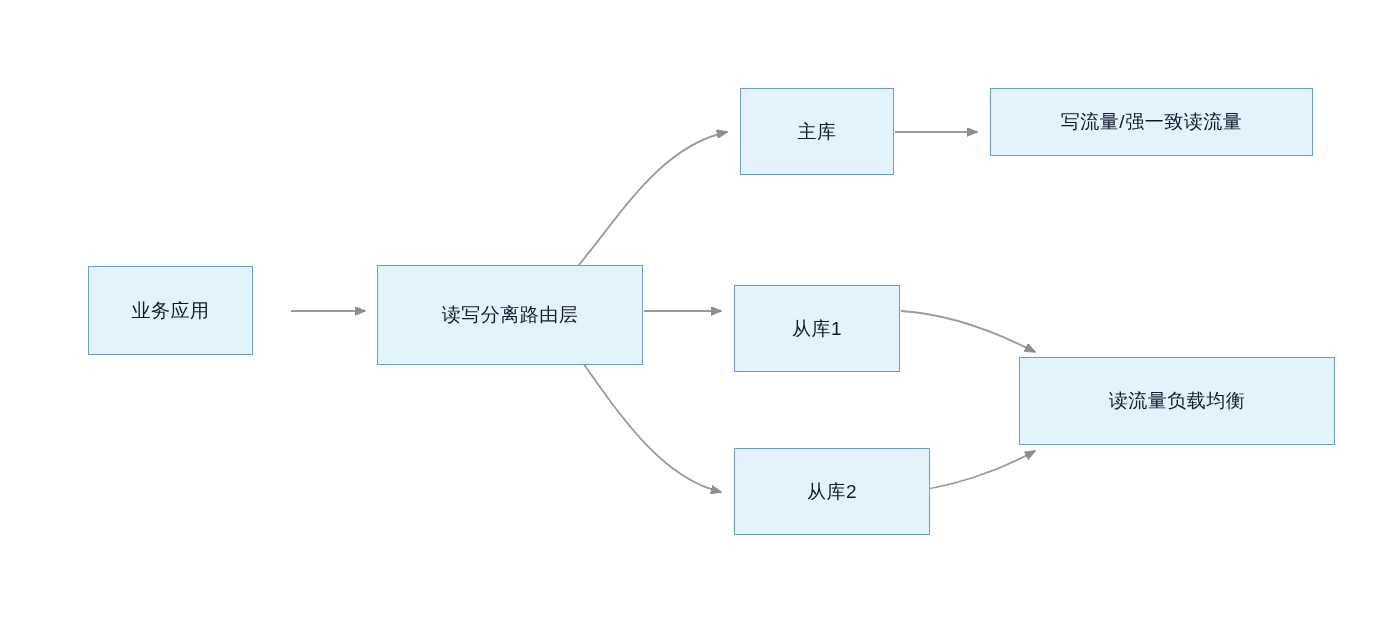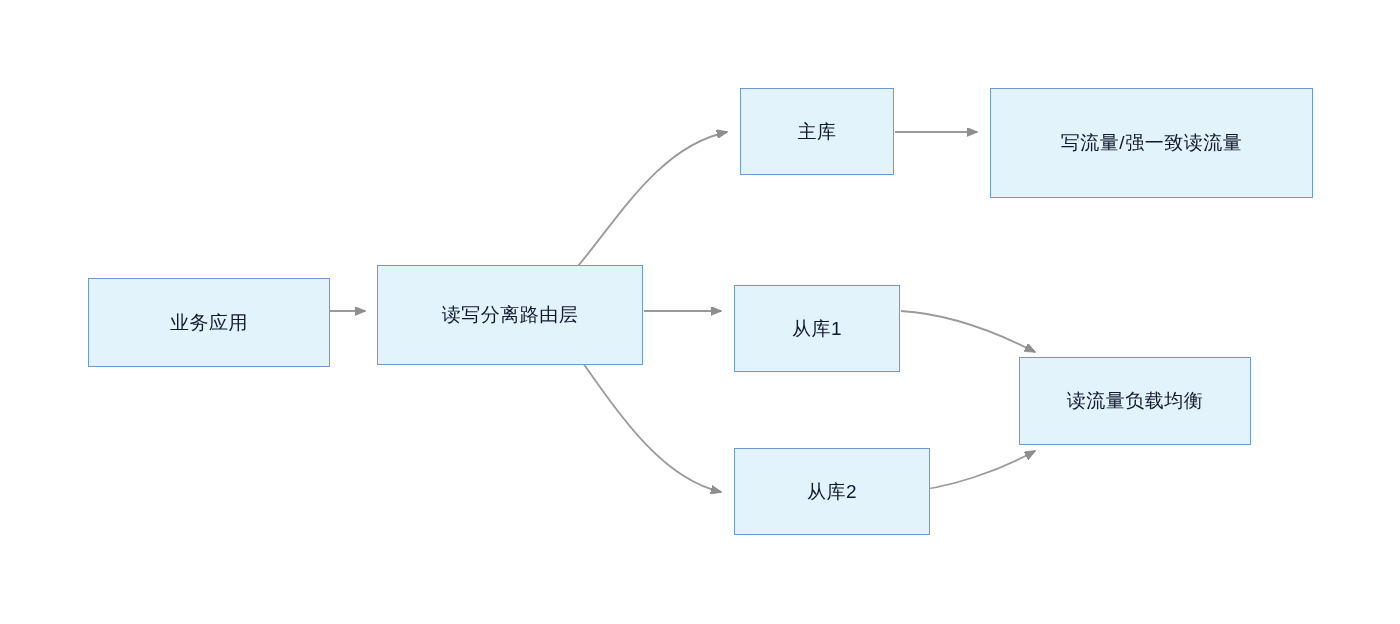--- a/index.html
+++ b/index.html
@@ -65,41 +65,41 @@
 
     <path d="M 578 356 C 618 412 660 478 721 492" fill="none" stroke="#9a9a9a" stroke-width="1.8" marker-end="url(#arrowhead)"></path>
 
     <path d="M 895 132 L 977 132" fill="none" stroke="#9a9a9a" stroke-width="1.8" marker-end="url(#arrowhead)"></path>
 
     <path d="M 901 311 C 950 314 1000 334 1035 352" fill="none" stroke="#9a9a9a" stroke-width="1.8" marker-end="url(#arrowhead)"></path>
 
     <path d="M 901 492 C 950 489 1000 470 1035 451" fill="none" stroke="#9a9a9a" stroke-width="1.8" marker-end="url(#arrowhead)"></path>
   </svg>
 
-  <div class="node-box" style="left:88px; top:266px; width:242px; height:89px;margin-top:12px;">
+  <div class="node-box" style="left:88px; top:266px; width:165px; height:89px;">
     <span class="node-label">业务应用</span>
   </div>
 
   <div class="node-box" style="left:377px; top:265px; width:266px; height:100px;">
     <span class="node-label">读写分离路由层</span>
   </div>
 
   <div class="node-box" style="left:740px; top:88px; width:154px; height:87px;">
     <span class="node-label">主库</span>
   </div>
 
   <div class="node-box" style="left:734px; top:268px; width:166px; height:87px;margin-top:17px;">
     <span class="node-label">从库1</span>
   </div>
 
   <div class="node-box" style="left:734px; top:448px; width:196px; height:87px;">
     <span class="node-label">从库2</span>
   </div>
 
-  <div class="node-box" style="left:990px; top:88px; width:323px; height:110px;">
+  <div class="node-box" style="left:990px; top:88px; width:323px; height:68px;">
     <span class="node-label">写流量/强一致读流量</span>
   </div>
 
-  <div class="node-box" style="left:1019px; top:357px; width:232px; height:88px;">
+  <div class="node-box" style="left:1019px; top:357px; width:316px; height:88px;">
     <span class="node-label">读流量负载均衡</span>
   </div>
 
 </div>
 
 </body></html>

